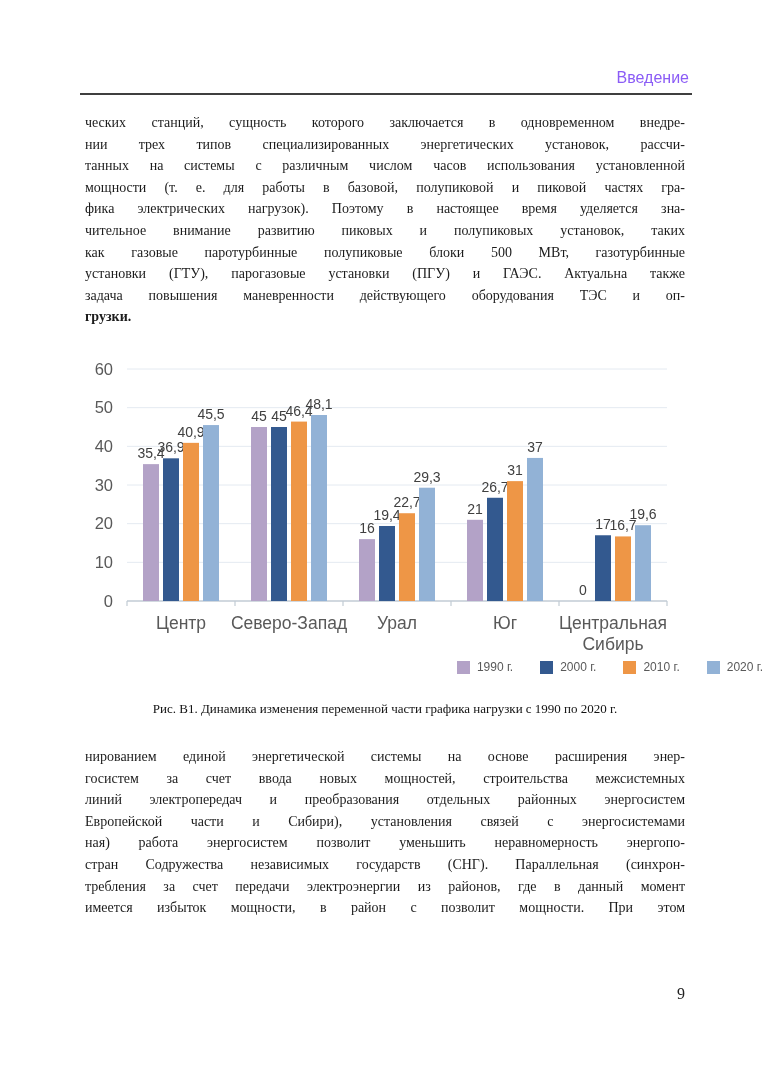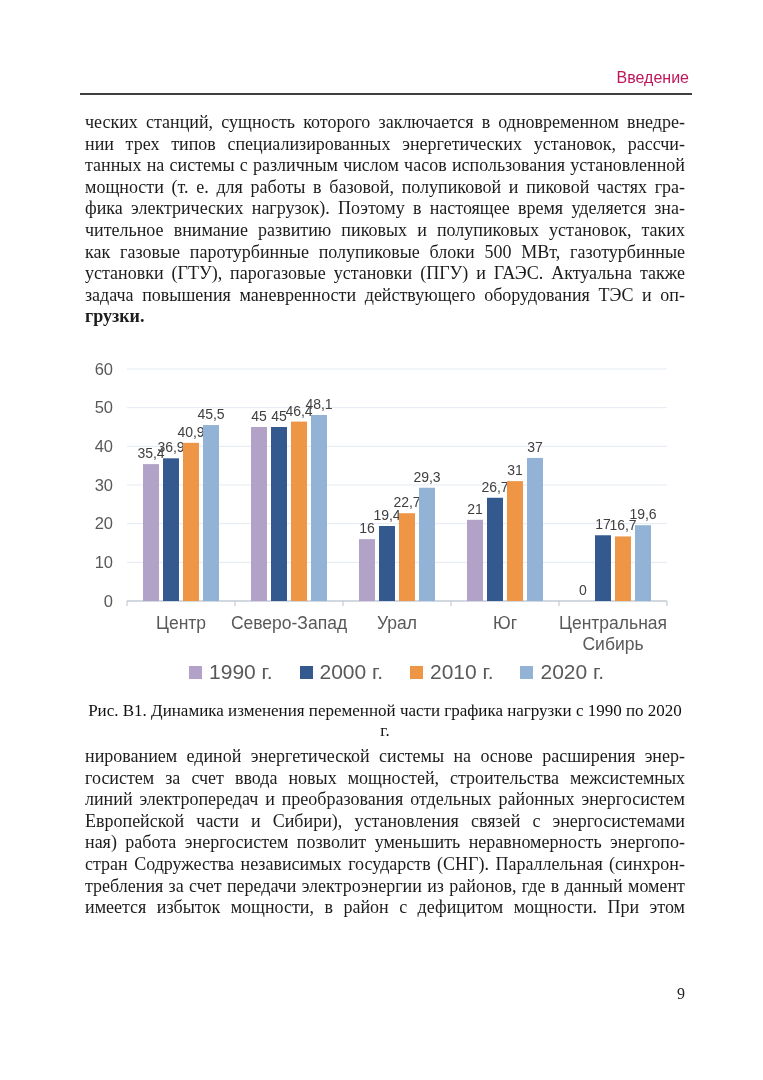--- a/index.html
+++ b/index.html
@@ -2,46 +2,46 @@
 <html lang="ru"><head>
 <meta charset="utf-8">
 <style>
   html,body{margin:0;padding:0;}
   body{
     width:763px;height:1080px;background:#ffffff;position:relative;
     font-family:"Liberation Serif", serif;color:#1c1c1c;overflow:hidden;
   }
   .header-title{
     position:absolute;top:69px;right:74px;
-    font-family:"Liberation Sans", sans-serif;font-size:16px;color:#be185d;
+    font-family:"Liberation Sans", sans-serif;font-size:16px;color:#8b5cf6;
   }
   .header-rule{
     position:absolute;top:93px;left:80px;right:71px;height:2px;background:#3f3f3f;
   }
   .para{
     position:absolute;left:85px;width:600px;
-    font-size:18px;line-height:21.6px;
+    font-size:14px;line-height:21.6px;
   }
   .para .line{text-align:justify;text-align-last:justify;white-space:nowrap;}
   .para .line{white-space:normal;}
   .para .line.short{text-align-last:left;font-weight:bold;}
   .para1{top:112px;}
   .para2{top:746px;}
   .line.indent{text-indent:38px;}
   .chart-wrap{position:absolute;left:0;top:350px;width:763px;height:320px;}
   .legend{
     position:absolute;top:660px;left:30px;width:733px;
-    display:flex;justify-content:center;align-items:center;gap:27px;
-    font-family:"Liberation Sans", sans-serif;font-size:21px;color:#595959;
+    display:flex;justify-content:flex-end;align-items:center;gap:27px;
+    font-family:"Liberation Sans", sans-serif;font-size:12px;color:#595959;
   }
   .legend-item{display:flex;align-items:center;gap:7px;}
   .swatch{width:13px;height:13px;display:inline-block;}
   .caption{
     position:absolute;top:701px;left:85px;width:600px;text-align:center;
-    font-size:17px;color:#111;
+    font-size:13px;color:#111;
   }
   .page-number{
     position:absolute;top:985px;left:85px;width:600px;text-align:right;
     font-size:16px;color:#222;
   }
   svg text{font-family:"Liberation Sans", sans-serif;}
 </style>
 </head>
 <body>
 
@@ -153,16 +153,16 @@
 <div class="caption">Рис. В1. Динамика изменения переменной части графика нагрузки с 1990 по 2020 г.</div>
 
 <div class="para para2">
   <div class="line">нированием единой энергетической системы на основе расширения энер-</div>
   <div class="line">госистем за счет ввода новых мощностей, строительства межсистемных</div>
   <div class="line">линий электропередач и преобразования отдельных районных энергосистем</div>
   <div class="line">Европейской части и Сибири), установления связей с энергосистемами</div>
   <div class="line">ная) работа энергосистем позволит уменьшить неравномерность энергопо-</div>
   <div class="line">стран Содружества независимых государств (СНГ). Параллельная (синхрон-</div>
   <div class="line">требления за счет передачи электроэнергии из районов, где в данный момент</div>
-  <div class="line">имеется избыток мощности, в район с дефицитом мощности. При этом</div>
+  <div class="line">имеется избыток мощности, в район с позволит мощности. При этом</div>
 </div>
 
 <div class="page-number">9</div>
 
 </body></html>

